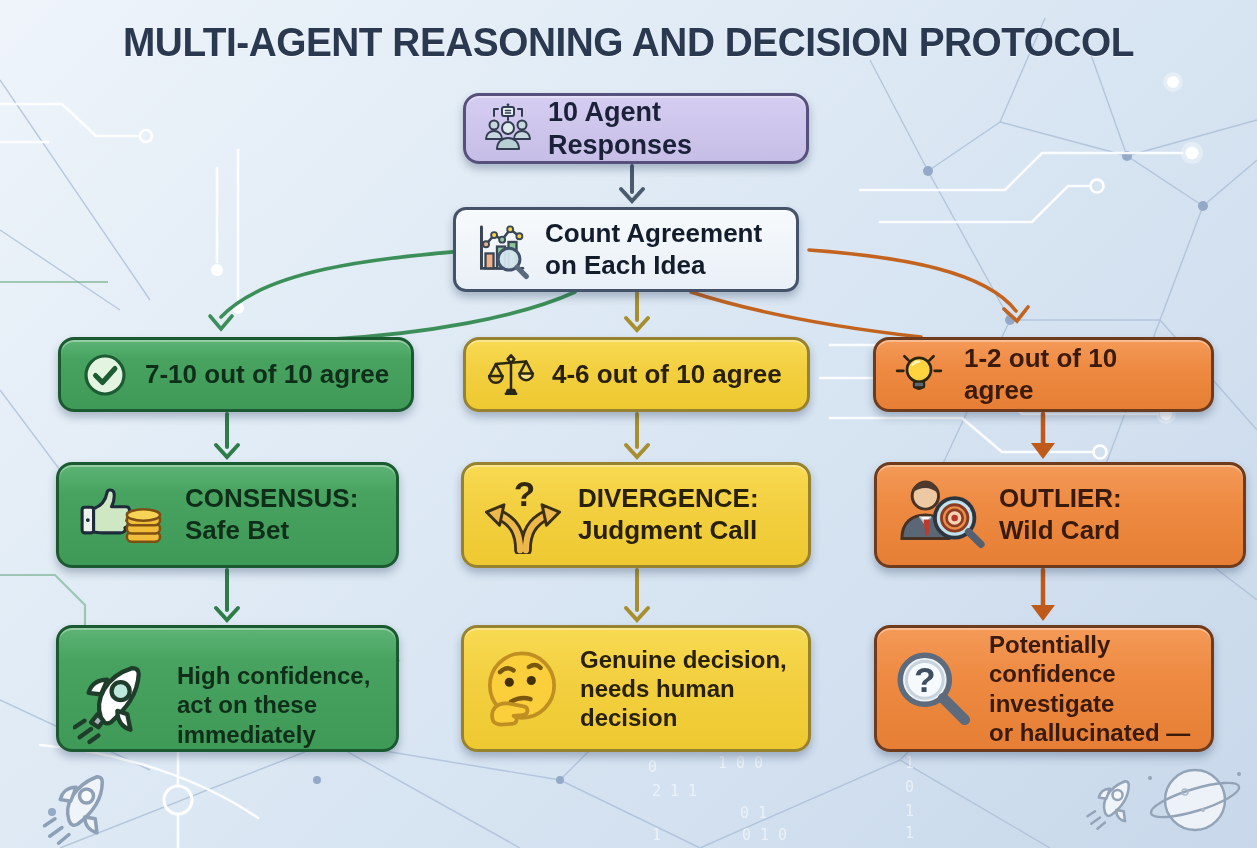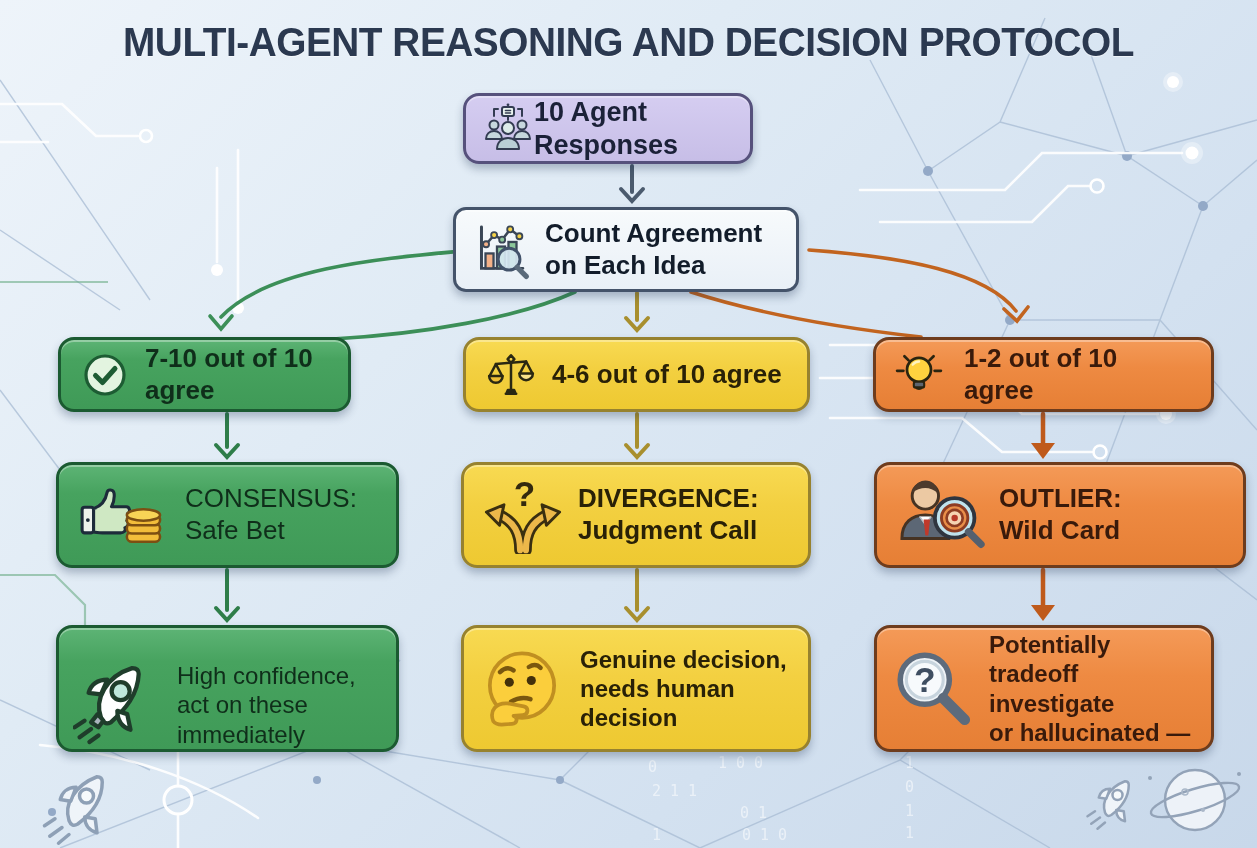--- a/index.html
+++ b/index.html
@@ -19,41 +19,41 @@
   }
   .box{
     position:absolute;z-index:2;display:flex;align-items:center;
     border-radius:16px;box-sizing:border-box;
     box-shadow:0 5px 9px rgba(30,50,82,.30), inset 0 2px 0 rgba(255,255,255,.35);
   }
   .box .ic{flex:0 0 auto;display:flex;align-items:center;justify-content:center;}
   .box .txt{color:#132034;line-height:1.22;}
   
   .start{
-    left:463px;top:93px;width:290px;height:71px;padding:0 16px;
+    left:463px;top:93px;width:346px;height:71px;padding:0 16px;gap:14px;
     background:linear-gradient(180deg,#d5cdf1 0%,#c7bee7 100%);
     border:3px solid #56517c;border-radius:16px;
   }
   .start .txt{font-size:27px;font-weight:700;color:#1b2138;}
   .count{
     left:453px;top:207px;width:346px;height:85px;padding:0 14px;gap:13px;
     background:linear-gradient(180deg,#f7fafc 0%,#e9f0f7 100%);
     border:3px solid #44536a;border-radius:13px;
   }
   .count .txt{font-size:26px;font-weight:700;color:#121c2a;}
   
-  .g-cond{left:58px;top:337px;width:293px;height:75px;padding:8px 20px;gap:16px;}
+  .g-cond{left:58px;top:337px;width:356px;height:75px;padding:8px 20px;gap:16px;}
   .g-out {left:56px;top:462px;width:343px;height:106px;padding:0 18px;gap:16px;}
   .g-det {left:56px;top:625px;width:343px;height:127px;padding:0 14px;gap:12px;align-items:flex-end;}
   .g-cond,.g-out,.g-det{
     background:linear-gradient(180deg,#5db475 0%,#47a35f 28%,#3f9a57 100%);
     border:3px solid #1b5a31;
   }
   .g-cond .txt{font-size:26px;font-weight:700;color:#0f2e1a;}
-  .g-out .txt,.g-det .txt{font-size:26px;font-weight:400;color:#0f2e1a;}
+  .g-out .txt,.g-det .txt{font-size:26px;font-weight:700;color:#0f2e1a;}
   .g-det .txt{font-size:24px;}
   
   .y-cond{left:463px;top:337px;width:347px;height:75px;padding:0 20px;gap:16px;}
   .y-out {left:461px;top:462px;width:350px;height:106px;padding:0 18px;gap:14px;}
   .y-det {left:461px;top:625px;width:350px;height:127px;padding:0 14px;gap:14px;}
   .y-cond,.y-out,.y-det{
     background:linear-gradient(180deg,#f8da52 0%,#f3d041 40%,#eec931 100%);
     border:3px solid #97822f;
   }
   .y-cond .txt{font-size:26px;font-weight:700;color:#292107;}
@@ -424,19 +424,19 @@
   <div class="box o-det">
     <span class="ic">
       <svg width="86" height="86" viewBox="0 0 56 56">
         <circle cx="22" cy="22" r="16" fill="#eef3f7" stroke="#5d6b7c" stroke-width="3.6"></circle>
         <circle cx="22" cy="22" r="12" fill="#f7fafc" stroke="#c7d4dd" stroke-width="2"></circle>
         <text x="22" y="30" text-anchor="middle" font-family="Liberation Sans, sans-serif" font-size="23" font-weight="bold" fill="#3f4e61">?</text>
         <line x1="34" y1="34" x2="48" y2="48" stroke="#5d6b7c" stroke-width="7" stroke-linecap="round"></line>
       </svg>
     </span>
     <span class="txt">
-      <div>Potentially tradeoff</div>
+      <div>Potentially confidence</div>
       <div>investigate</div>
       <div>or hallucinated —</div>
     </span>
   </div>
 
 </div>
 
 </body></html>

